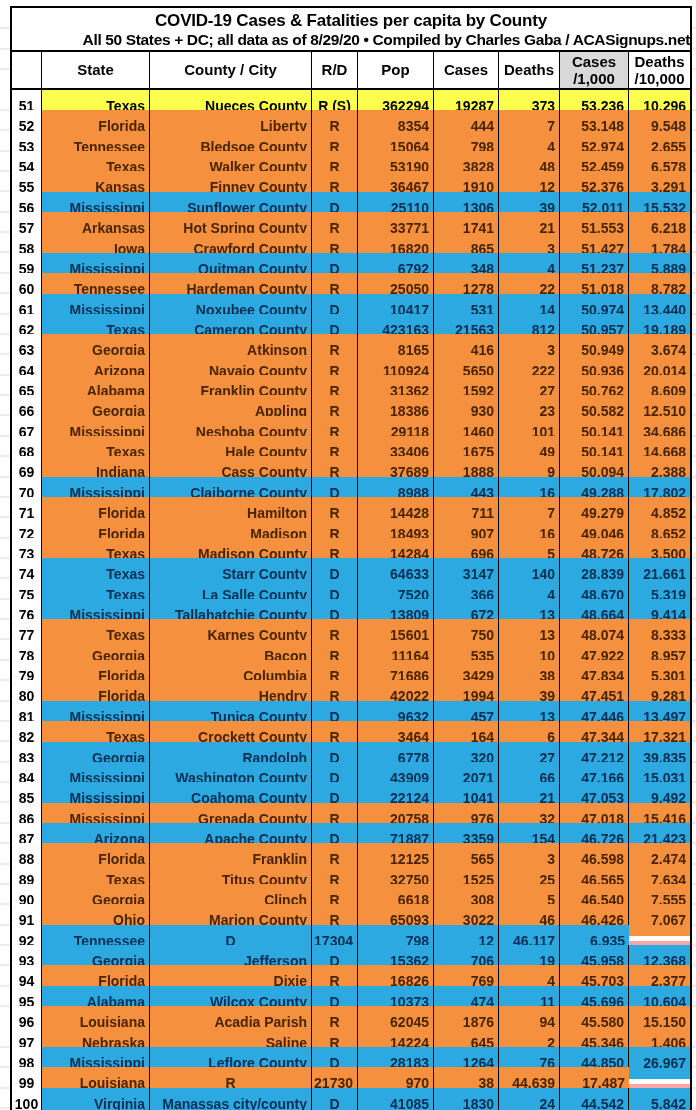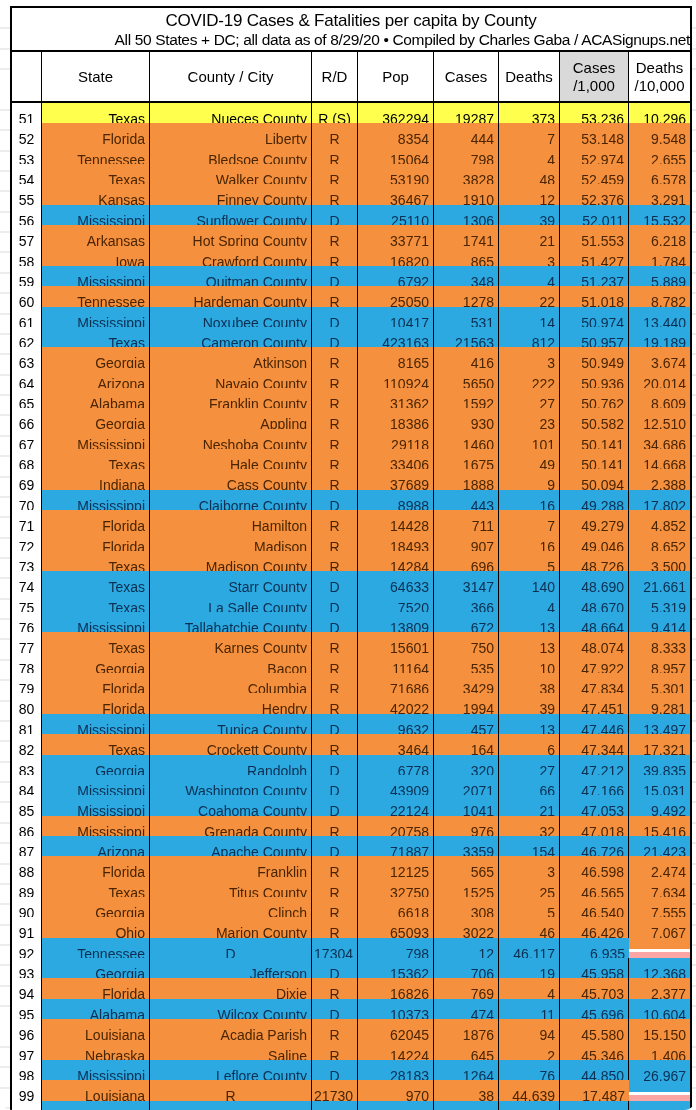--- a/index.html
+++ b/index.html
@@ -9,24 +9,23 @@
     width: 696px;
     height: 1110px;
     background: #fff;
     background-image: repeating-linear-gradient(
       to bottom,
       transparent 0px, transparent 19.4px,
       #d9d9d9 19.4px, #d9d9d9 20.37px
     );
     background-position: 0 8.5px;
     font-family: "Liberation Sans", sans-serif;
-    font-weight: 400;
+    font-weight: 700;
     color: #000;
     overflow: hidden;
-    border-radius: 12px;
   }
   .tbl {
     position: absolute;
     left: 10px; top: 6px;
     width: 682px;
     border: 2px solid #000;
     background: #fff;
     --cols: 30px 108px 162px 46px 76px 65px 61px 69px 61px;
   }
   .titlewrap { padding-top: 2px; border-bottom: 2px solid #000; background:#fff; }
@@ -36,38 +35,38 @@
     white-space: nowrap;
   }
   .subtitle {
     height: 19px; line-height: 17px;
     text-align: right; font-size: 15.5px; letter-spacing: -0.35px;
     white-space: nowrap;
   }
   .header {
     display: grid;
     grid-template-columns: var(--cols);
-    height: 51px;
+    height: 38px;
     border-bottom: 2px solid #000;
     background: #fff;
   }
   .hcell {
     border-right: 1px solid #000;
     display: flex; flex-direction: column;
     justify-content: center; align-items: center;
     font-size: 15px; line-height: 1.15;
     overflow: hidden; white-space: nowrap;
   }
   .hcell:last-child { border-right: none; }
   .hcell.gray { background: var(--hdrgray, #D9D9D9); }
   .row {
     display: grid;
     grid-template-columns: var(--cols);
     height: 20.37px;
-    border-bottom: 6px solid #fca5a5;
+    border-bottom: 4px solid #fca5a5;
   }
   .row:last-child { border-bottom: none; }
   .cell {
     border-right: 1px solid #000;
     display: flex; align-items: center;
     font-size: 14px;
     padding: 0 4px;
     overflow: hidden; white-space: nowrap;
   }
   .cell:last-child { border-right: none; }
@@ -373,21 +372,21 @@
           <div class="cell num">3.500</div>
         </div>
         <div class="row D">
           <div class="cell rank">74</div>
           <div class="cell num">Texas</div>
           <div class="cell num">Starr County</div>
           <div class="cell ctr">D</div>
           <div class="cell num">64633</div>
           <div class="cell num">3147</div>
           <div class="cell num">140</div>
-          <div class="cell num">48.690</div>
+          <div class="cell num">28.839</div>
           <div class="cell num">21.661</div>
         </div>
         <div class="row D">
           <div class="cell rank">75</div>
           <div class="cell num">Texas</div>
           <div class="cell num">La Salle County</div>
           <div class="cell ctr">D</div>
           <div class="cell num">7520</div>
           <div class="cell num">366</div>
           <div class="cell num">4</div>

